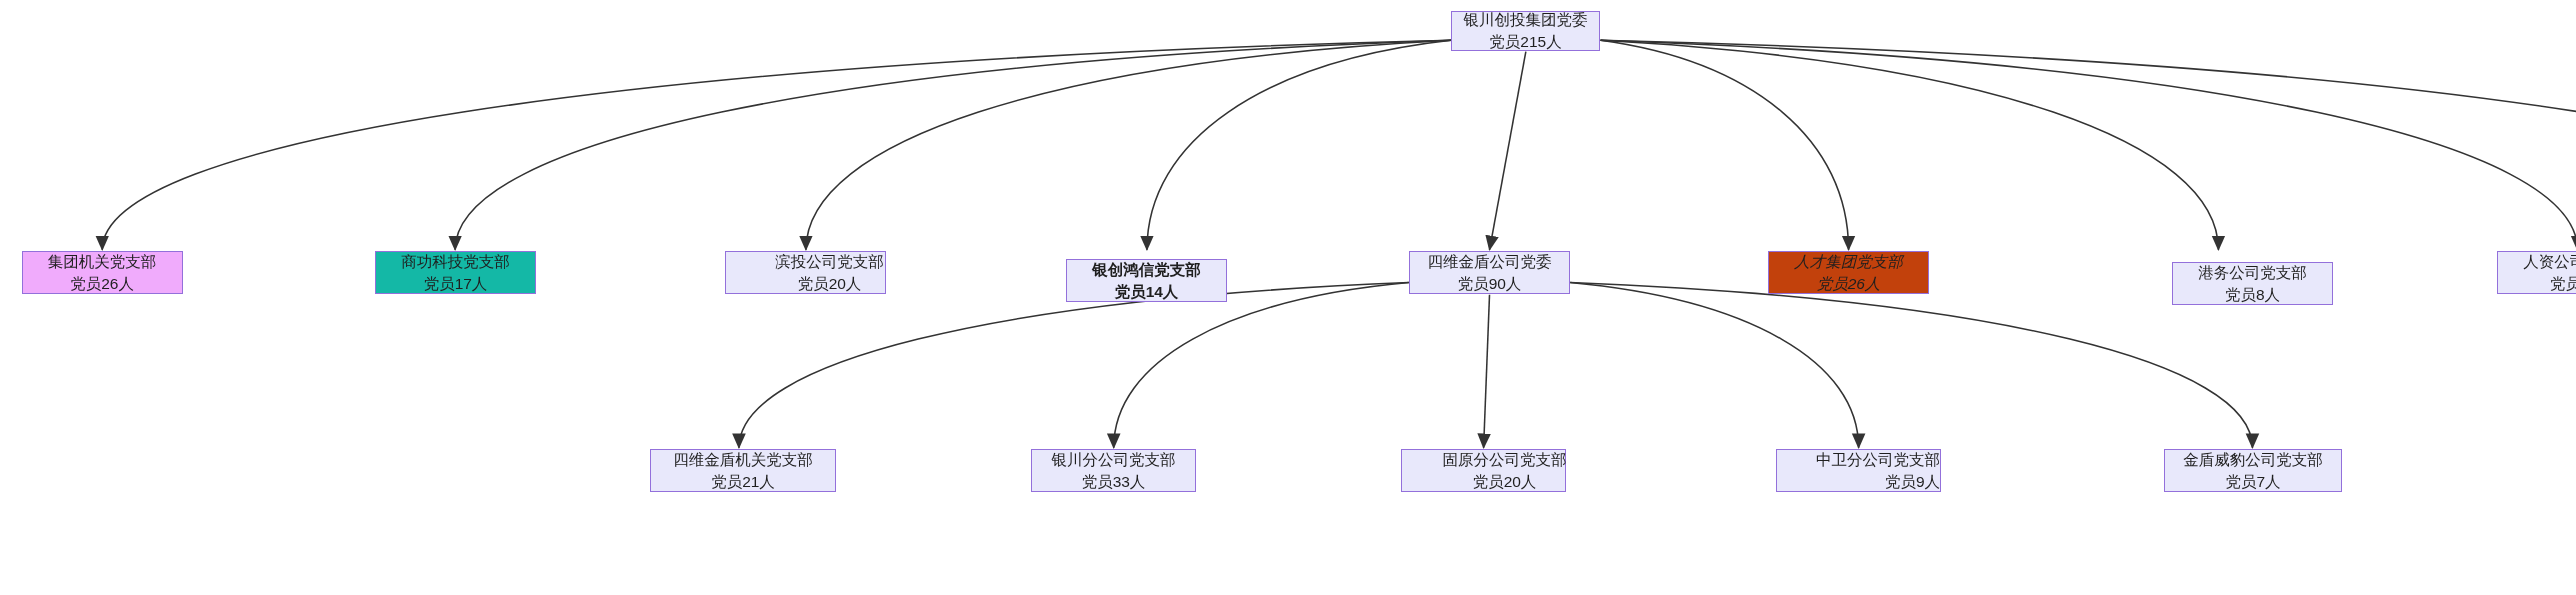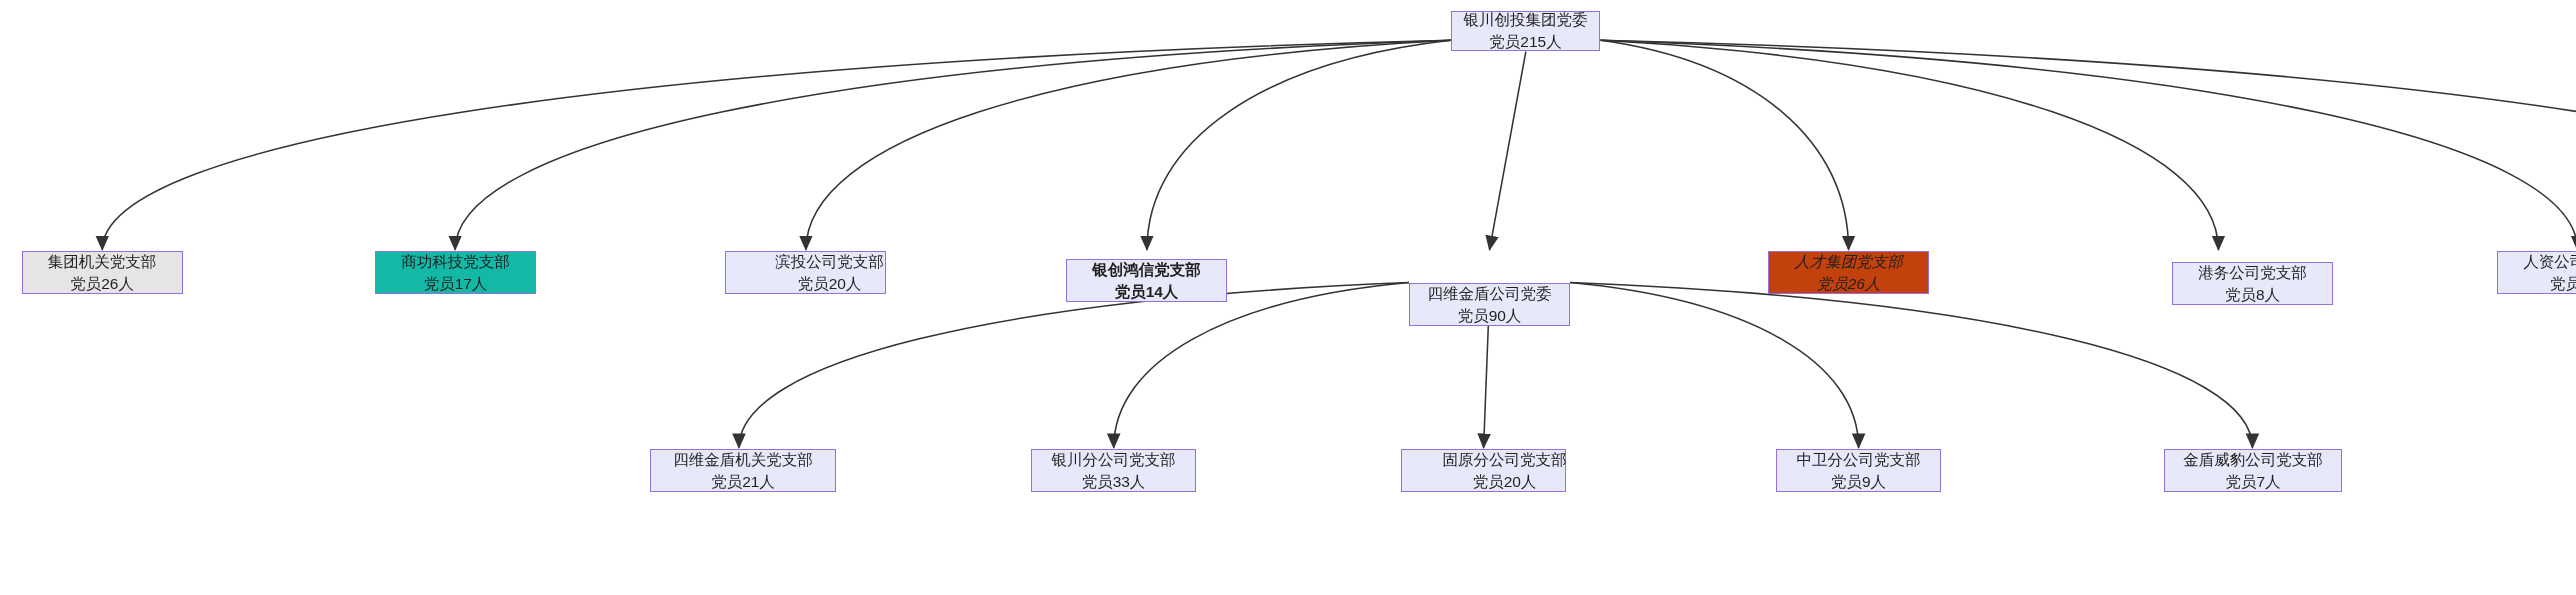--- a/index.html
+++ b/index.html
@@ -71,37 +71,37 @@
         <path d="M2891.5,572 L2880,869" fill="none" stroke="#333333" stroke-width="3" marker-end="url(#arrow-head)"></path>
         <path d="M3048,548.48 C3395.2,580.532 3608,702.3296 3608,869" fill="none" stroke="#333333" stroke-width="3" marker-end="url(#arrow-head)"></path>
         <path d="M3048,548.48 C3869.19,580.532 4372.5,702.3296 4372.5,869" fill="none" stroke="#333333" stroke-width="3" marker-end="url(#arrow-head)"></path>
       </g>
   </svg>
   <div id="node-layer">
       <div class="node" style="left: 1451px; top: 11.3px; width: 149px; height: 40px; background: rgb(232, 232, 251); border-color: rgb(147, 112, 219); color: rgb(31, 31, 31);">
         <span class="line1">银川创投集团党委</span>
         <span class="line2">党员215人</span>
       </div>
-      <div class="node" style="left: 21.6px; top: 251px; width: 161px; height: 43px; background: #e5e5e5; border-color: rgb(147, 112, 219); color: rgb(31, 31, 31);">
+      <div class="node" style="left: 21.6px; top: 251px; width: 161px; height: 43px; background: #f0abfc; border-color: rgb(147, 112, 219); color: rgb(31, 31, 31);">
         <span class="line1">集团机关党支部</span>
         <span class="line2">党员26人</span>
       </div>
       <div class="node" style="left: 375px; top: 251px; width: 161px; height: 43px; background: #14b8a6; border-color: rgb(147, 112, 219); color: rgb(31, 31, 31);">
         <span class="line1">商功科技党支部</span>
         <span class="line2">党员17人</span>
       </div>
       <div class="node" style="left: 725px; top: 251px; width: 161px; height: 43px; background: rgb(232, 232, 251); border-color: rgb(147, 112, 219); color: rgb(31, 31, 31); padding-left: 48px;">
         <span class="line1">滨投公司党支部</span>
         <span class="line2">党员20人</span>
       </div>
       <div class="node emphasis" style="left: 1066px; top: 251px; width: 161px; height: 43px; background: rgb(232, 232, 251); border-color: rgb(147, 112, 219); color: rgb(31, 31, 31);">
         <span class="line1">银创鸿信党支部</span>
         <span class="line2">党员14人</span>
       </div>
-      <div class="node" style="left: 1409px; top: 251px; width: 161px; height: 43px; background: rgb(232, 232, 251); border-color: rgb(147, 112, 219); color: rgb(31, 31, 31); margin-top: 32px;">
+      <div class="node" style="left: 1409px; top: 251px; width: 161px; height: 43px; background: rgb(232, 232, 251); border-color: rgb(147, 112, 219); color: rgb(31, 31, 31);">
         <span class="line1">四维金盾公司党委</span>
         <span class="line2">党员90人</span>
       </div>
       <div class="node" style="left: 1768px; top: 251px; width: 161px; height: 43px; background: #c2410c; border-color: rgb(147, 112, 219); color: rgb(31, 31, 31); font-style: italic;">
         <span class="line1">人才集团党支部</span>
         <span class="line2">党员26人</span>
       </div>
       <div class="node" style="left: 2138px; top: 262px; width: 161px; height: 43px; background: rgb(232, 232, 251); border-color: rgb(147, 112, 219); color: rgb(31, 31, 31); margin-left: 34px;">
         <span class="line1">港务公司党支部</span>
         <span class="line2">党员8人</span>
@@ -115,21 +115,21 @@
         <span class="line2">党员21人</span>
       </div>
       <div class="node" style="left: 1031px; top: 449px; width: 165px; height: 43px; background: rgb(232, 232, 251); border-color: rgb(147, 112, 219); color: rgb(31, 31, 31);">
         <span class="line1">银川分公司党支部</span>
         <span class="line2">党员33人</span>
       </div>
       <div class="node" style="left: 1401px; top: 449px; width: 165px; height: 43px; background: rgb(232, 232, 251); border-color: rgb(147, 112, 219); color: rgb(31, 31, 31); padding-left: 42px;">
         <span class="line1">固原分公司党支部</span>
         <span class="line2">党员20人</span>
       </div>
-      <div class="node" style="left: 1776px; top: 449px; width: 165px; height: 43px; background: rgb(232, 232, 251); border-color: rgb(147, 112, 219); color: rgb(31, 31, 31);">
+      <div class="node" style="left: 1776px; top: 449px; width: 165px; height: 43px; background: rgb(232, 232, 251); border-color: rgb(147, 112, 219); color: rgb(31, 31, 31); align-items: flex-end;">
         <span class="line1">中卫分公司党支部</span>
         <span class="line2">党员9人</span>
       </div>
       <div class="node" style="left: 2164px; top: 449px; width: 178px; height: 43px; background: rgb(232, 232, 251); border-color: rgb(147, 112, 219); color: rgb(31, 31, 31);">
         <span class="line1">金盾威豹公司党支部</span>
         <span class="line2">党员7人</span>
       </div>
     </div>
 </div>
 

